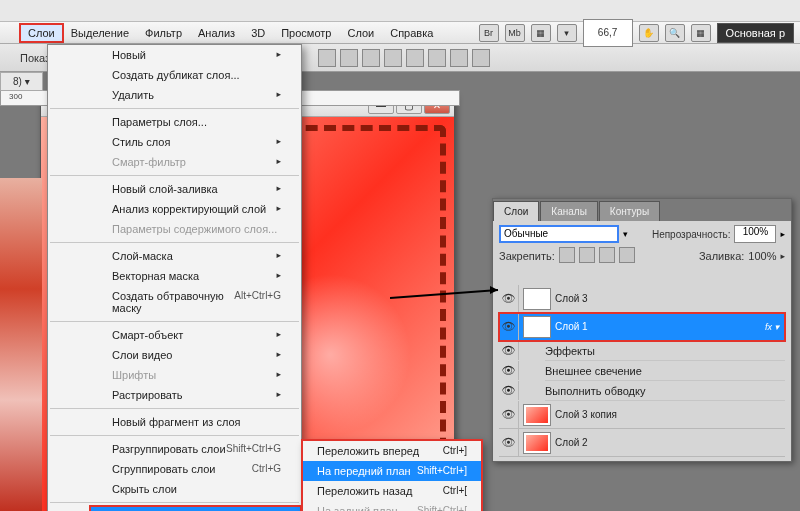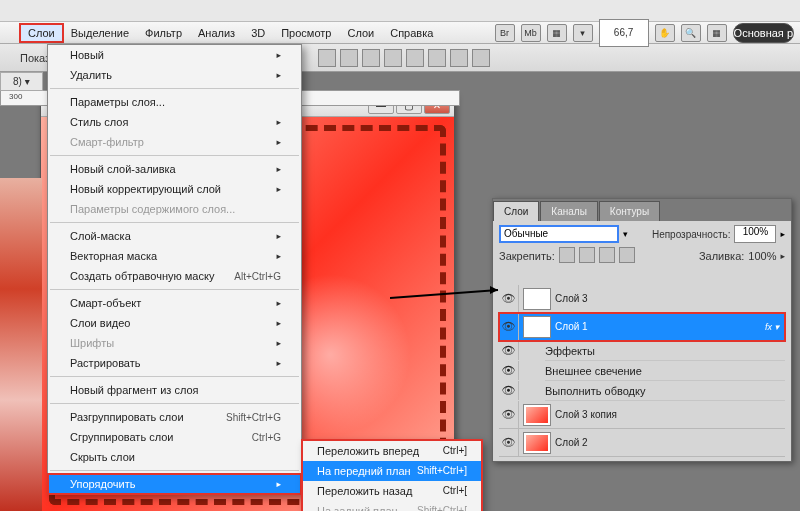--- a/index.html
+++ b/index.html
@@ -8,21 +8,21 @@
 
 .torn-top { position:absolute; top:0; left:0; right:0; height:22px; background:#e8e8e8; border-bottom:1px solid #bbb; z-index:1; }
 
 
 .menubar { position:absolute; top:22px; left:0; right:0; height:22px; background:linear-gradient(#f7f7f7,#e5e5e5); border-bottom:1px solid #aaa; display:flex; align-items:center; padding-left:20px; z-index:5; }
 .menubar .mi { padding:3px 8px; cursor:pointer; color:#222; }
 .menubar .mi.open { background:#d8e8ff; border:1px solid #4a90d9; padding:2px 7px; outline:2px solid #e2332b; outline-offset:-1px;}
 .menubar .tb-right { margin-left:auto; display:flex; align-items:center; gap:6px; padding-right:6px; }
 .tb-icon { width:20px; height:18px; background:#ddd; border:1px solid #888; border-radius:2px; display:flex; align-items:center; justify-content:center; font-size:9px; color:#333; }
 .zoom-box { width:50px; height:28px; background:#fff; border:1px solid #888; font-size:10px; display:flex; align-items:center; justify-content:center; color:#333; }
-.main-label { background:#333; color:#fff; padding:3px 0; border:1px solid #555; border-radius:10px; }
+.main-label { background:#333; color:#fff; padding:3px 8px; border:1px solid #555; border-radius:0; }
 
 
 .optbar { position:absolute; top:44px; left:0; right:0; height:28px; background:linear-gradient(#e9e9e9,#d9d9d9); border-bottom:1px solid #9a9a9a; display:flex; align-items:center; padding-left:20px; z-index:3; }
 .optbar .lbl { color:#333; margin-right:8px; }
 .optbar .mini-icons { margin-left:260px; display:flex; gap:4px; }
 .optbar .mini-icons span { width:18px; height:18px; background:#c9c9c9; border:1px solid #888; }
 
 
 .doctab { position:absolute; top:72px; left:0; background:#e8e8e8; border:1px solid #aaa; padding:3px 12px; font-size:10px; color:#333; z-index:3;}
 
@@ -40,21 +40,21 @@
 .stamp-border { position:absolute; top:8px; left:8px; right:8px; bottom:8px; border:6px dashed #8b1a0a; border-radius:6px; }
 .wavy { position:absolute; inset:0; background:
   radial-gradient(circle at 20% 30%, rgba(255,255,255,0.5) 1px, transparent 60px),
   radial-gradient(circle at 70% 60%, rgba(255,255,255,0.5) 1px, transparent 80px),
   radial-gradient(circle at 40% 80%, rgba(255,255,255,0.5) 1px, transparent 70px);
 }
 .ruler-ticks { font-size:8px; color:#444; }
 
 
 .dropdown { position:absolute; top:44px; left:47px; width:255px; background:#f3f3f3; border:1px solid #888; box-shadow:3px 3px 8px rgba(0,0,0,0.4); z-index:20; }
-.dropdown .item { display:flex; align-items:center; padding:4px 20px 4px 22px; color:#222; cursor:pointer; position:relative; }
+.dropdown .item { display:flex; align-items:flex-start; padding:4px 20px 4px 22px; color:#222; cursor:pointer; position:relative;margin-left:42px; }
 .dropdown .item.disabled { color:#999; }
 .dropdown .item .shortcut { margin-left:auto; font-size:10px; color:#555; }
 .dropdown .item .arrow { margin-left:auto; font-size:9px; color:#333; }
 .dropdown .sep { height:1px; background:#c7c7c7; margin:3px 2px; }
 .dropdown .item.hl { background:#1a8cff; color:#fff; outline:2px solid #e2332b; outline-offset:-1px;}
 .dropdown .item.hl .arrow { color:#fff; }
 
 
 .submenu { position:absolute; top:440px; left:302px; width:180px; background:#f3f3f3; border:1px solid #888; box-shadow:3px 3px 8px rgba(0,0,0,0.4); z-index:21; outline:2px solid #e2332b; outline-offset:-1px;}
 .submenu .item { display:flex; padding:4px 14px; color:#222; cursor:pointer; }
@@ -156,20 +156,23 @@
     </div>
   </div>
 </div>
 
 <div class="dropdown">
   <div class="item">
       <span>Новый</span>
       <span class="arrow">▸</span>
     </div>
   <div class="item">
+      <span>Создать дубликат слоя...</span>
+    </div>
+  <div class="item">
       <span>Удалить</span>
       <span class="arrow">▸</span>
     </div>
   <div class="sep"></div>
   <div class="item">
       <span>Параметры слоя...</span>
     </div>
   <div class="item">
       <span>Стиль слоя</span>
       <span class="arrow">▸</span>
@@ -177,21 +180,21 @@
   <div class="item disabled">
       <span>Смарт-фильтр</span>
       <span class="arrow">▸</span>
     </div>
   <div class="sep"></div>
   <div class="item">
       <span>Новый слой-заливка</span>
       <span class="arrow">▸</span>
     </div>
   <div class="item">
-      <span>Новый корректирующий слой</span>
+      <span>Анализ корректирующий слой</span>
       <span class="arrow">▸</span>
     </div>
   <div class="item disabled">
       <span>Параметры содержимого слоя...</span>
     </div>
   <div class="sep"></div>
   <div class="item">
       <span>Слой-маска</span>
       <span class="arrow">▸</span>
     </div>

